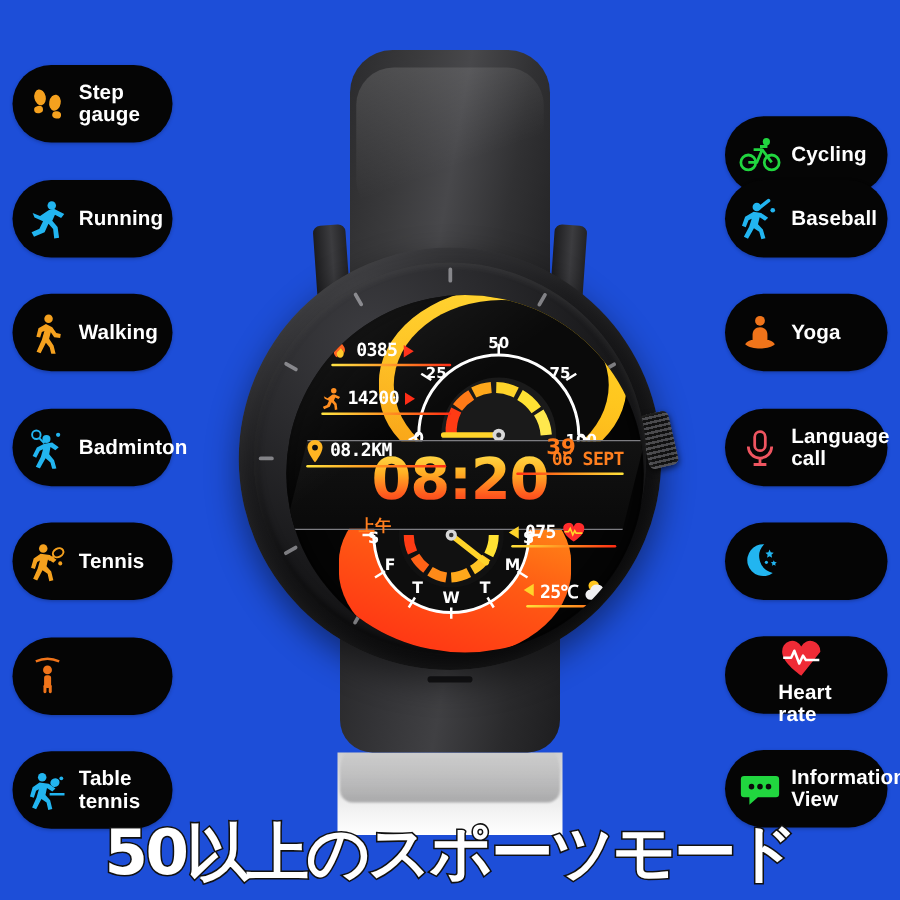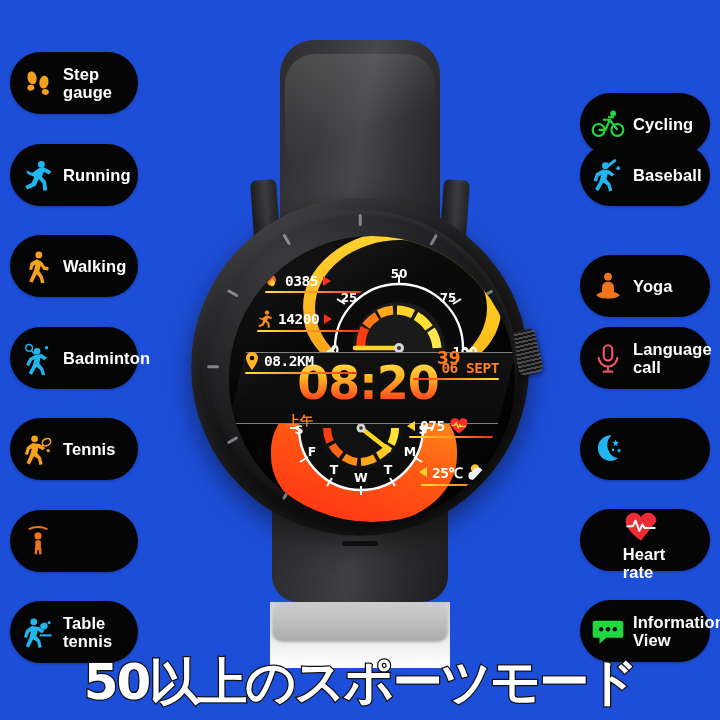--- a/index.html
+++ b/index.html
@@ -506,21 +506,21 @@
         <span class="ico">
           <svg viewBox="0 0 40 40" xmlns="http://www.w3.org/2000/svg">
             <circle cx="17" cy="9" r="4" fill="#22b5f0"></circle>
             <path d="M14 13.5 L6 18 l-3 8.5 3.6 1.4 2.6-6.6 3-1.4 -2.4 7.6 -5 9.4 3.9 1.9 5.6-9.9 5 3.4 2 7 3.8-1 -2.4-8.2 -4.6-5 1.6-6.6 5 3.4 3-2.8-6.6-4.6z" fill="#22b5f0"></path>
             <path d="M19 10 L28 3" stroke="#22b5f0" stroke-width="3.4" stroke-linecap="round"></path>
             <circle cx="32" cy="12" r="2.2" fill="#22b5f0"></circle>
           </svg>
         </span>
         <span class="lbl">Baseball</span>
       </div>
-      <div class="pill right" style="top: 235px; margin-top: 20px;">
+      <div class="pill right" style="top: 235px;">
         <span class="ico">
           <svg viewBox="0 0 40 40" xmlns="http://www.w3.org/2000/svg">
             <circle cx="20" cy="9" r="4.6" fill="#f0741a"></circle>
             <path d="M20 15c-4.4 0-7 3-7 7v5h14v-5c0-4-2.6-7-7-7z" fill="#f0741a"></path>
             <path d="M6 31c4-5 9-4 14-4s10-1 14 4c-3 3-9 4-14 4s-11-1-14-4z" fill="#f0741a"></path>
           </svg>
         </span>
         <span class="lbl">Yoga</span>
       </div>
       <div class="pill right" style="top: 327px;">

